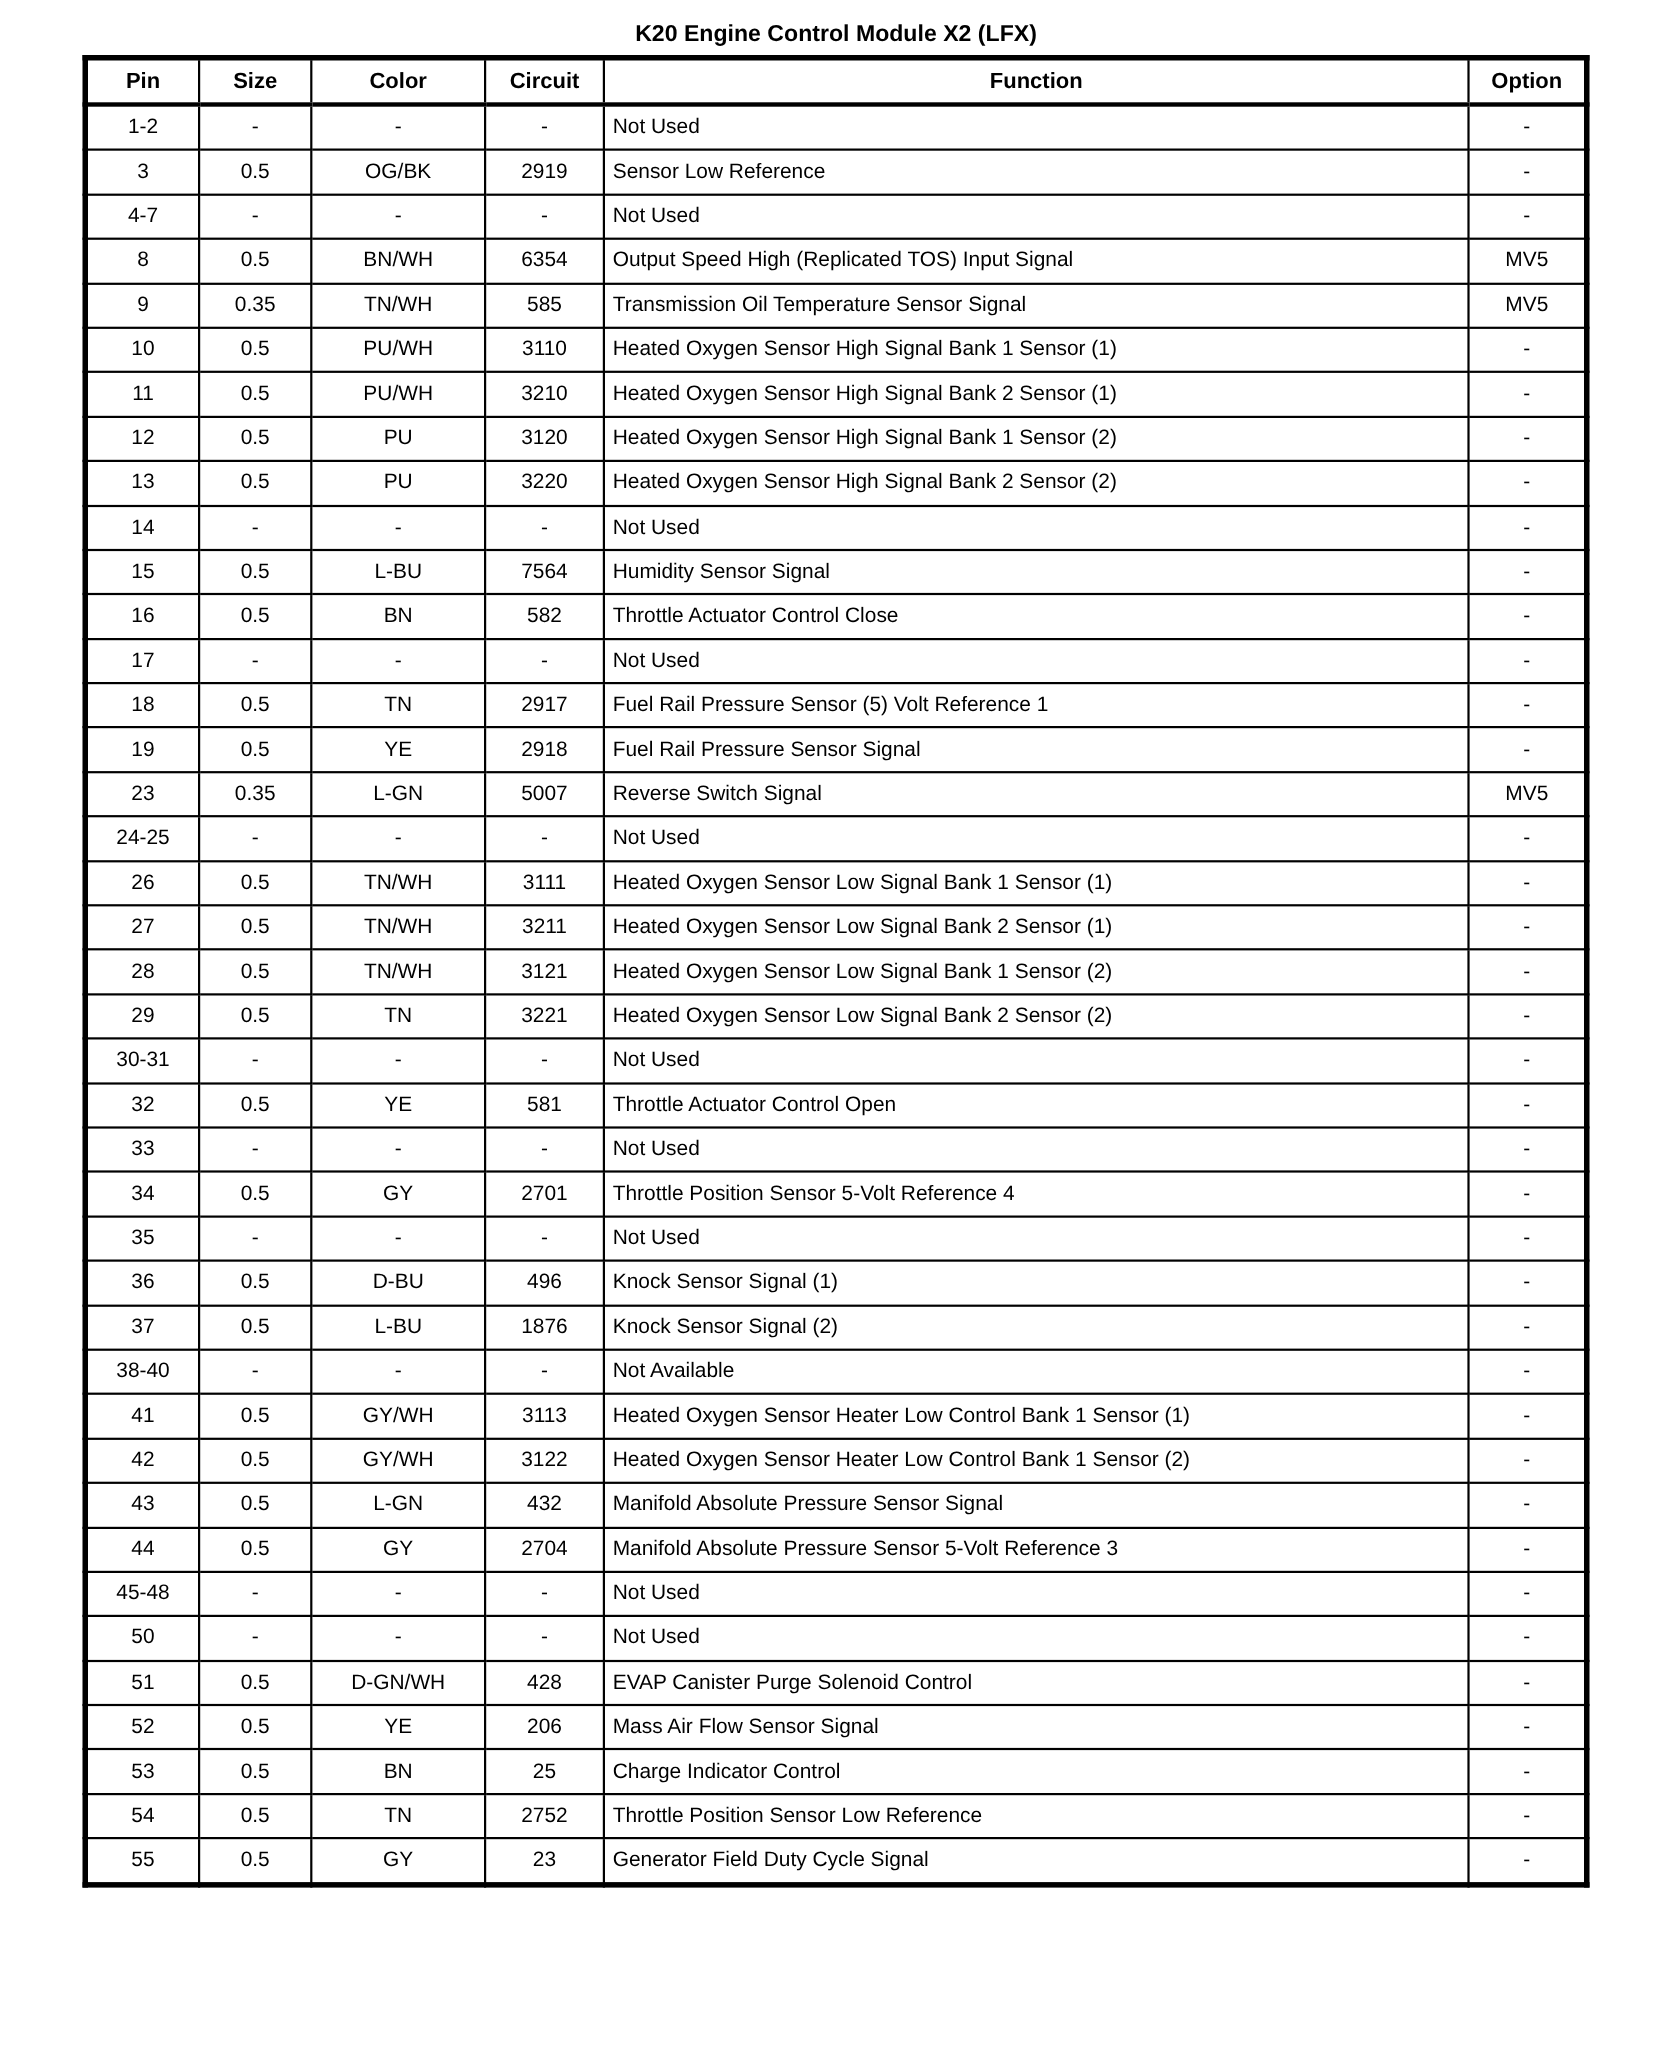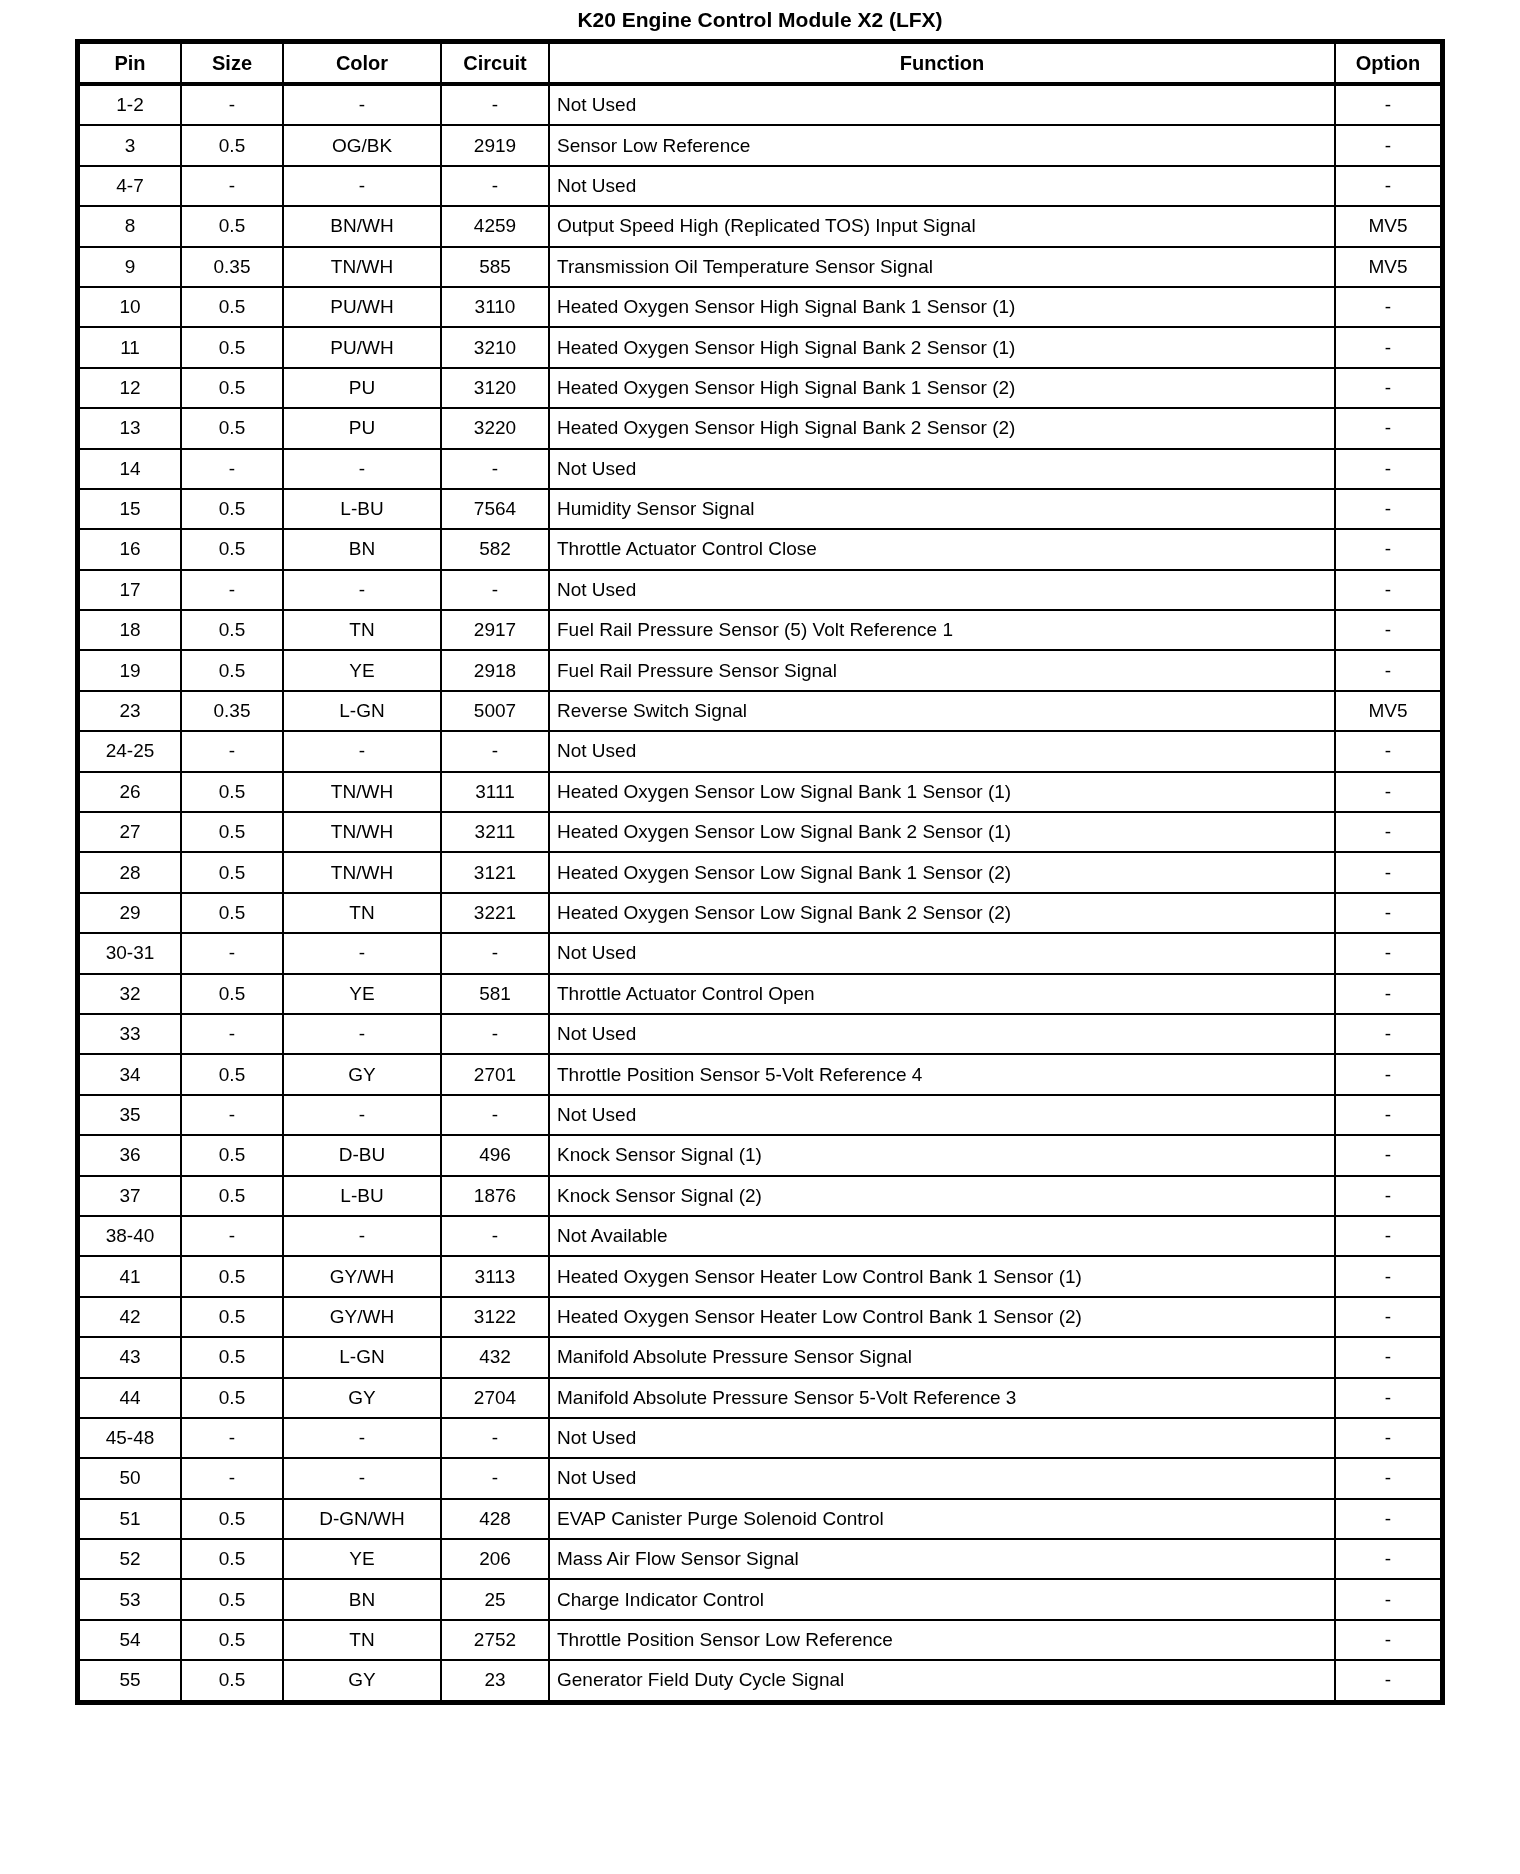--- a/index.html
+++ b/index.html
@@ -13,21 +13,21 @@
     width: 1520px;
     height: 1874px;
     background: #ffffff;
     overflow: hidden;
   }
   .title {
     text-align: center;
     font-weight: bold;
     font-size: 21px;
     line-height: 26px;
-    padding-top: 7px;
+    padding-top: 18px;
     font-family: "Liberation Sans", sans-serif;
   }
   table.pinout {
     border-collapse: collapse;
     table-layout: fixed;
     width: 1370px;
     margin: 6px auto 0 auto;
     border: 5px solid #000;
   }
   table.pinout th {
@@ -101,21 +101,21 @@
           <td class="col-size">-</td>
           <td class="col-color">-</td>
           <td class="col-circuit">-</td>
           <td class="col-function">Not Used</td>
           <td class="col-option">-</td>
         </tr>
         <tr>
           <td class="col-pin">8</td>
           <td class="col-size">0.5</td>
           <td class="col-color">BN/WH</td>
-          <td class="col-circuit">4259</td>
+          <td class="col-circuit">6354</td>
           <td class="col-function">Output Speed High (Replicated TOS) Input Signal</td>
           <td class="col-option">MV5</td>
         </tr>
         <tr>
           <td class="col-pin">9</td>
           <td class="col-size">0.35</td>
           <td class="col-color">TN/WH</td>
           <td class="col-circuit">585</td>
           <td class="col-function">Transmission Oil Temperature Sensor Signal</td>
           <td class="col-option">MV5</td>

